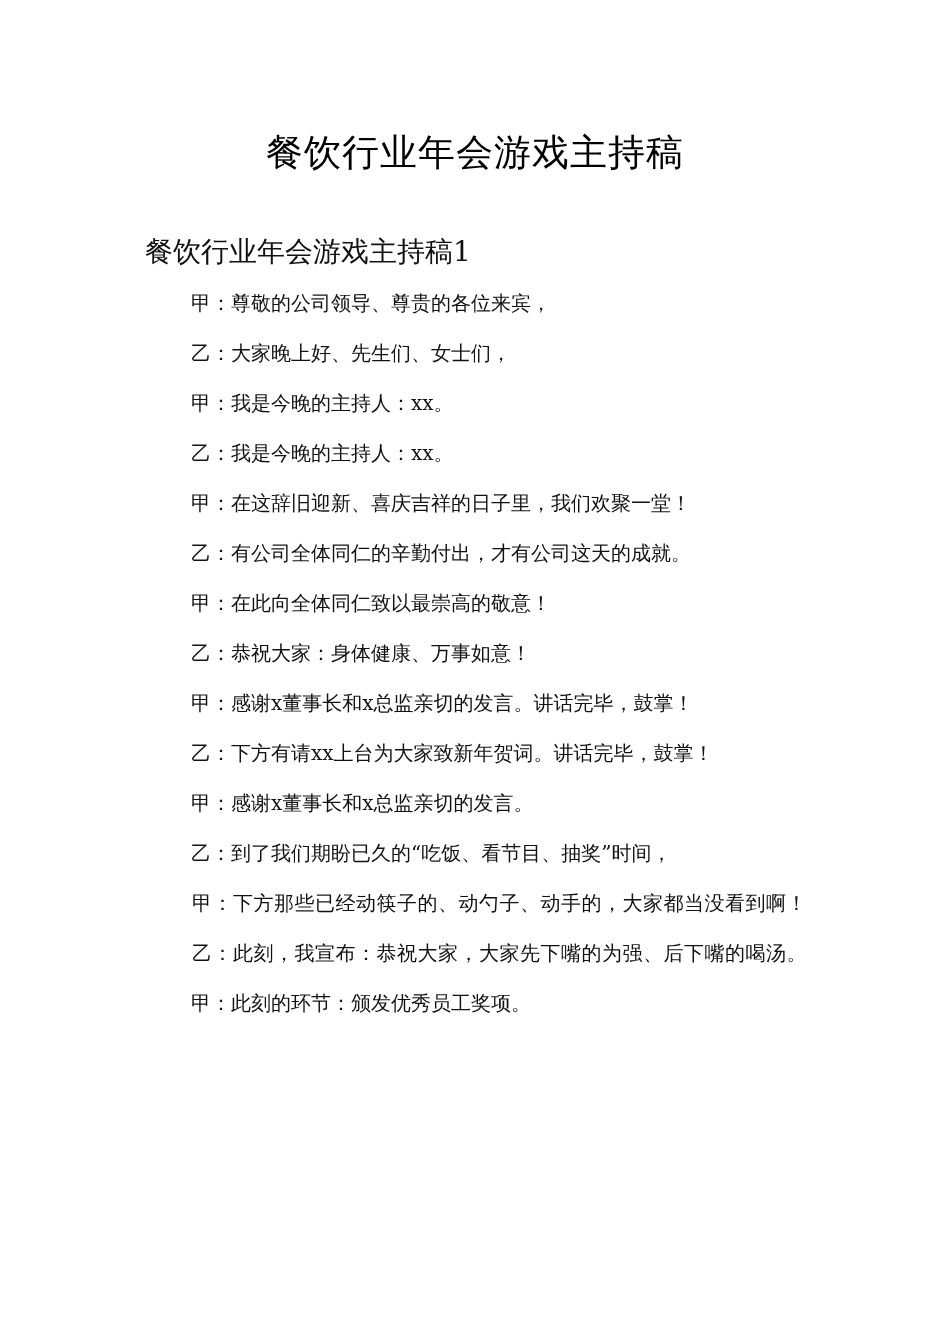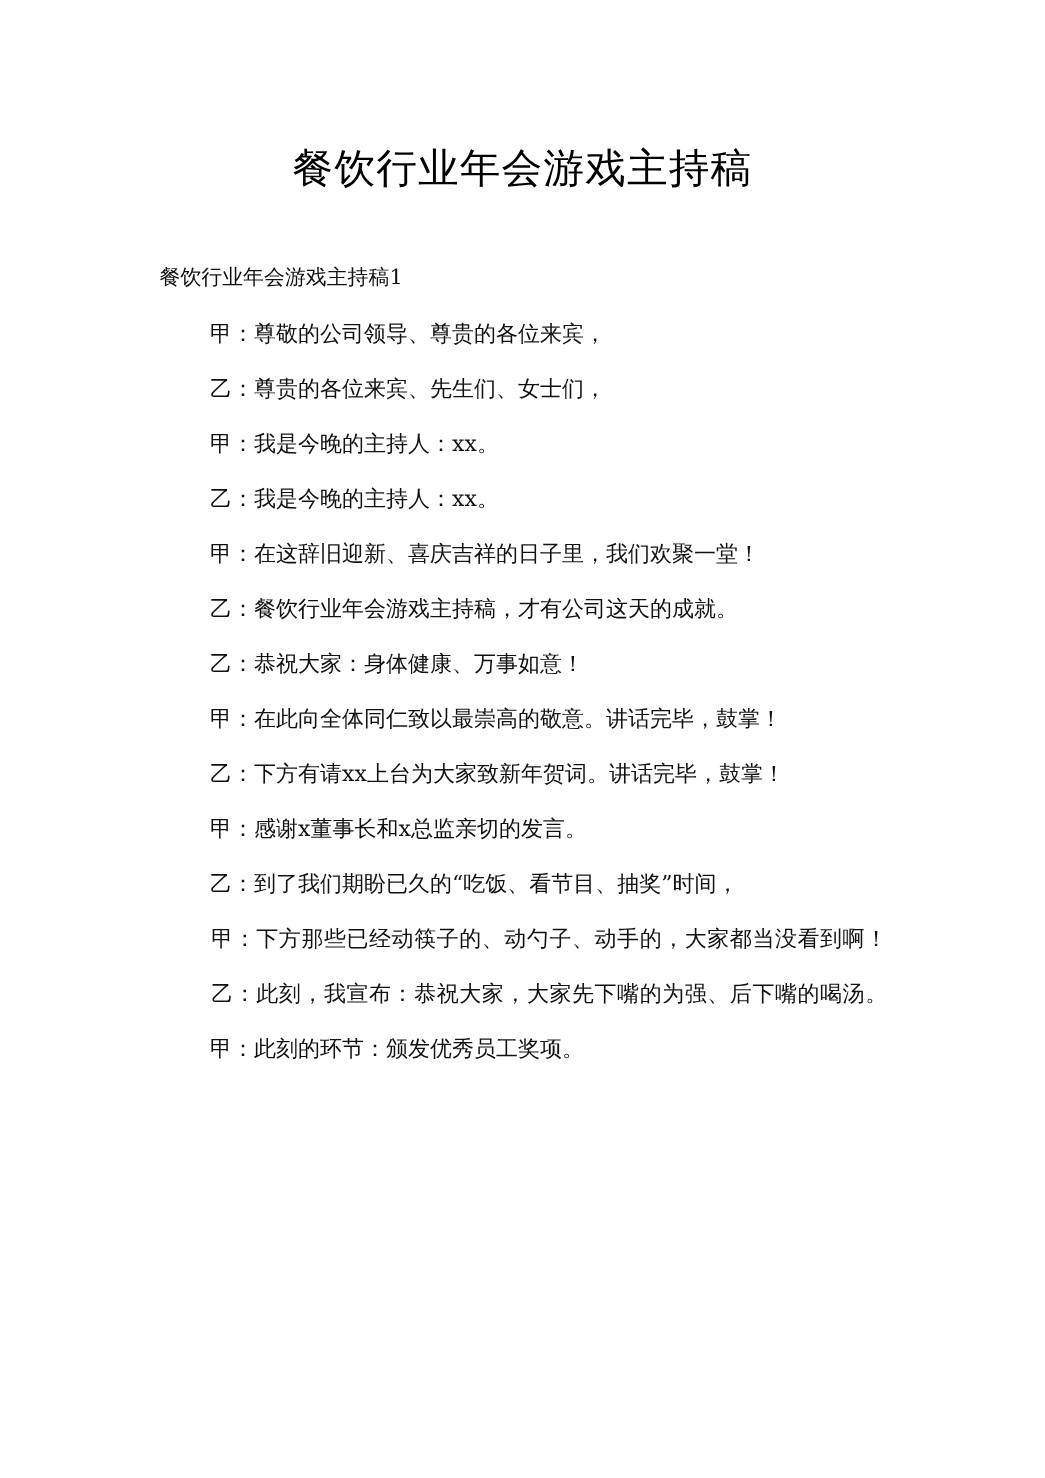--- a/index.html
+++ b/index.html
@@ -41,21 +41,21 @@
       left: 145px;
       top: 232px;
       width: 662px;
       font-family: "DejaVu Serif", "Liberation Serif", serif;
       font-size: 20px;
       line-height: 50px;
       color: #111111;
     }
     .subheading {
       margin: 0;
-      font-size: 19px;
+      font-size: 28px;
       line-height: 40px;
       height: 46px;
     }
     .line {
       margin: 0;
       padding-left: 46px;
       white-space: nowrap;
       height: 50px;
       line-height: 50px;
     }
@@ -75,36 +75,37 @@
 <body>
 
 <div class="page">
   <h1 class="doc-title">餐饮行业年会游戏主持稿</h1>
 
   <div class="body-text">
     <p class="subheading">餐饮行业年会游戏主持稿1</p>
 
     <p class="line"><span class="speaker">甲</span><span>：</span><span>尊敬的公司领导、尊贵的各位来宾，</span></p>
 
-    <p class="line"><span class="speaker">乙</span><span>：</span><span>尊贵的各位来宾、先生们、女士们，</span></p>
+    <p class="line"><span class="speaker">乙</span><span>：</span><span>大家晚上好、先生们、女士们，</span></p>
 
 
 
     <p class="line"><span class="speaker">甲</span><span>：</span><span>我是今晚的主持人：xx。</span></p>
 
     <p class="line"><span class="speaker">乙</span><span>：</span><span>我是今晚的主持人：xx。</span></p>
 
     <p class="line"><span class="speaker">甲</span><span>：</span><span>在这辞旧迎新、喜庆吉祥的日子里，我们欢聚一堂！</span></p>
 
-    <p class="line"><span class="speaker">乙</span><span>：</span><span>餐饮行业年会游戏主持稿，才有公司这天的成就。</span></p>
+    <p class="line"><span class="speaker">乙</span><span>：</span><span>有公司全体同仁的辛勤付出，才有公司这天的成就。</span></p>
 
+    <p class="line"><span class="speaker">甲</span><span>：</span><span>在此向全体同仁致以最崇高的敬意！</span></p>
 
     <p class="line"><span class="speaker">乙</span><span>：</span><span>恭祝大家：身体健康、万事如意！</span></p>
 
-    <p class="line"><span class="speaker">甲</span><span>：</span><span>在此向全体同仁致以最崇高的敬意。讲话完毕，鼓掌！</span></p>
+    <p class="line"><span class="speaker">甲</span><span>：</span><span>感谢x董事长和x总监亲切的发言。讲话完毕，鼓掌！</span></p>
 
     <p class="line"><span class="speaker">乙</span><span>：</span><span>下方有请xx上台为大家致新年贺词。讲话完毕，鼓掌！</span></p>
 
     <p class="line"><span class="speaker">甲</span><span>：</span><span>感谢x董事长和x总监亲切的发言。</span></p>
 
     <p class="line"><span class="speaker">乙</span><span>：</span><span>到了我们期盼已久的“吃饭、看节目、抽奖”时间，</span></p>
 
     <p class="para"><span class="speaker">甲</span><span>：</span><span>下方那些已经动筷子的、动勺子、动手的，大家都当没看到啊！</span></p>
 
     <p class="para"><span class="speaker">乙</span><span>：</span><span>此刻，我宣布：恭祝大家，大家先下嘴的为强、后下嘴的喝汤。</span></p>

